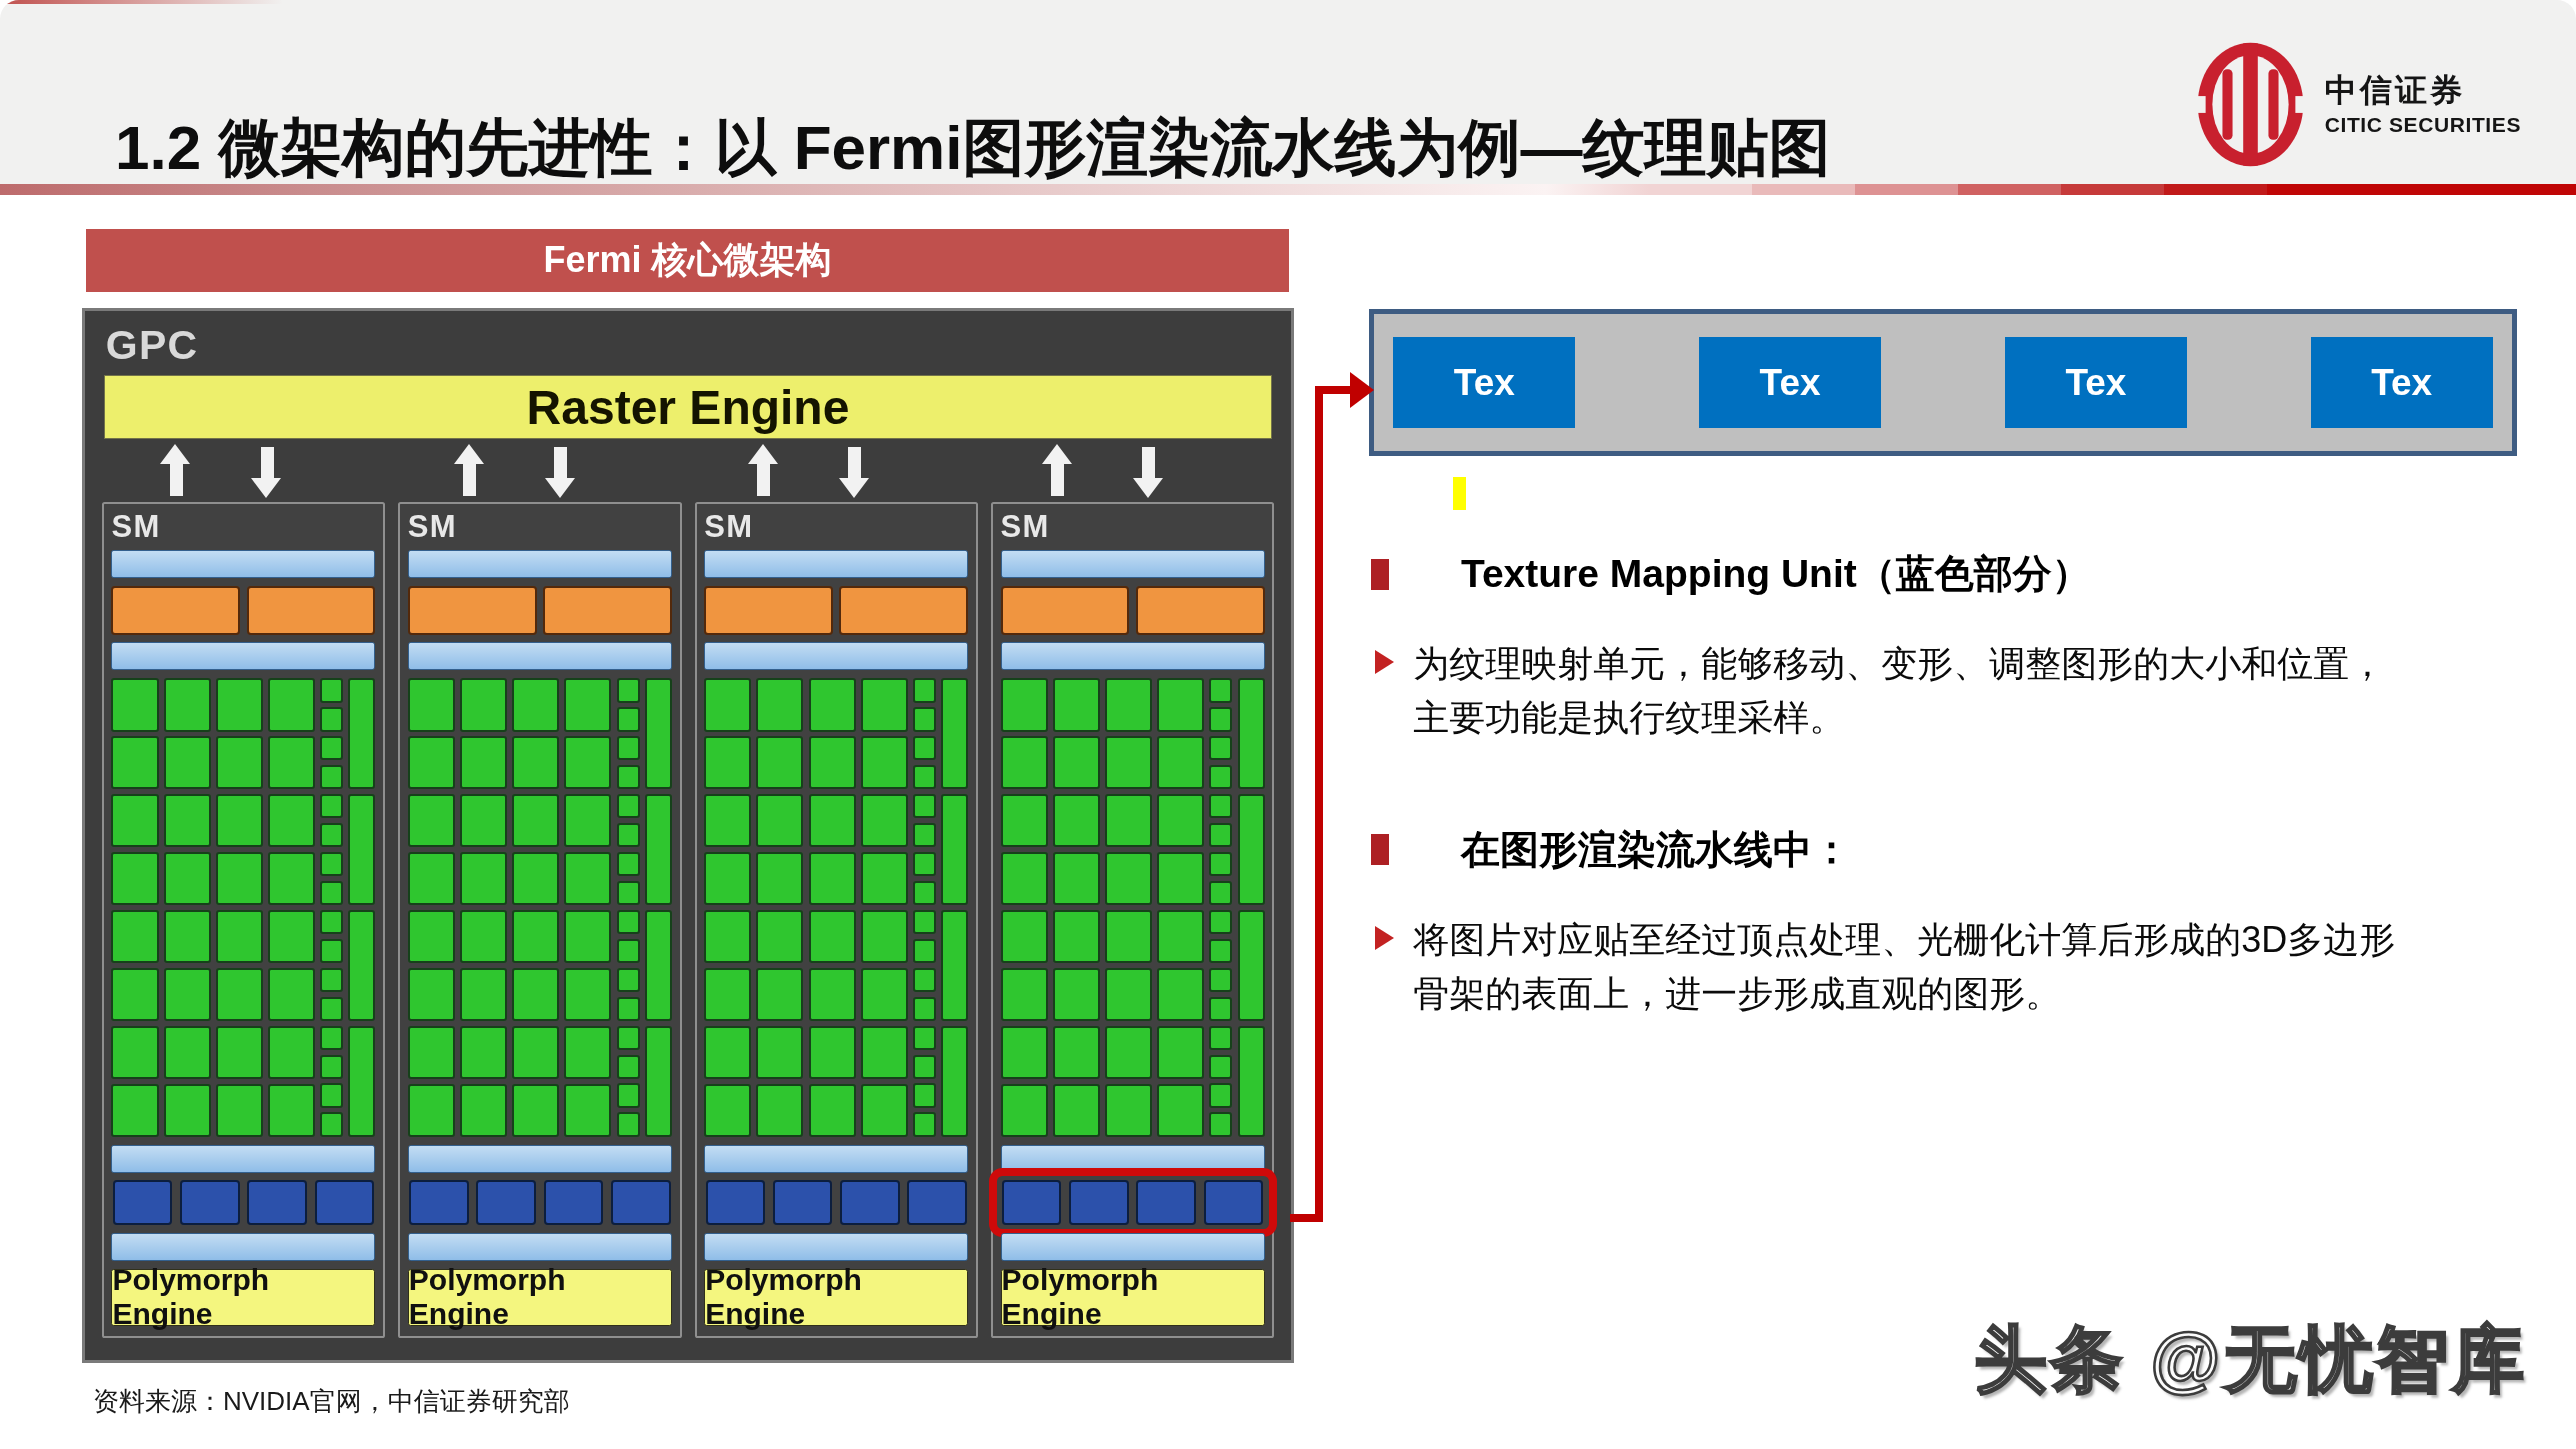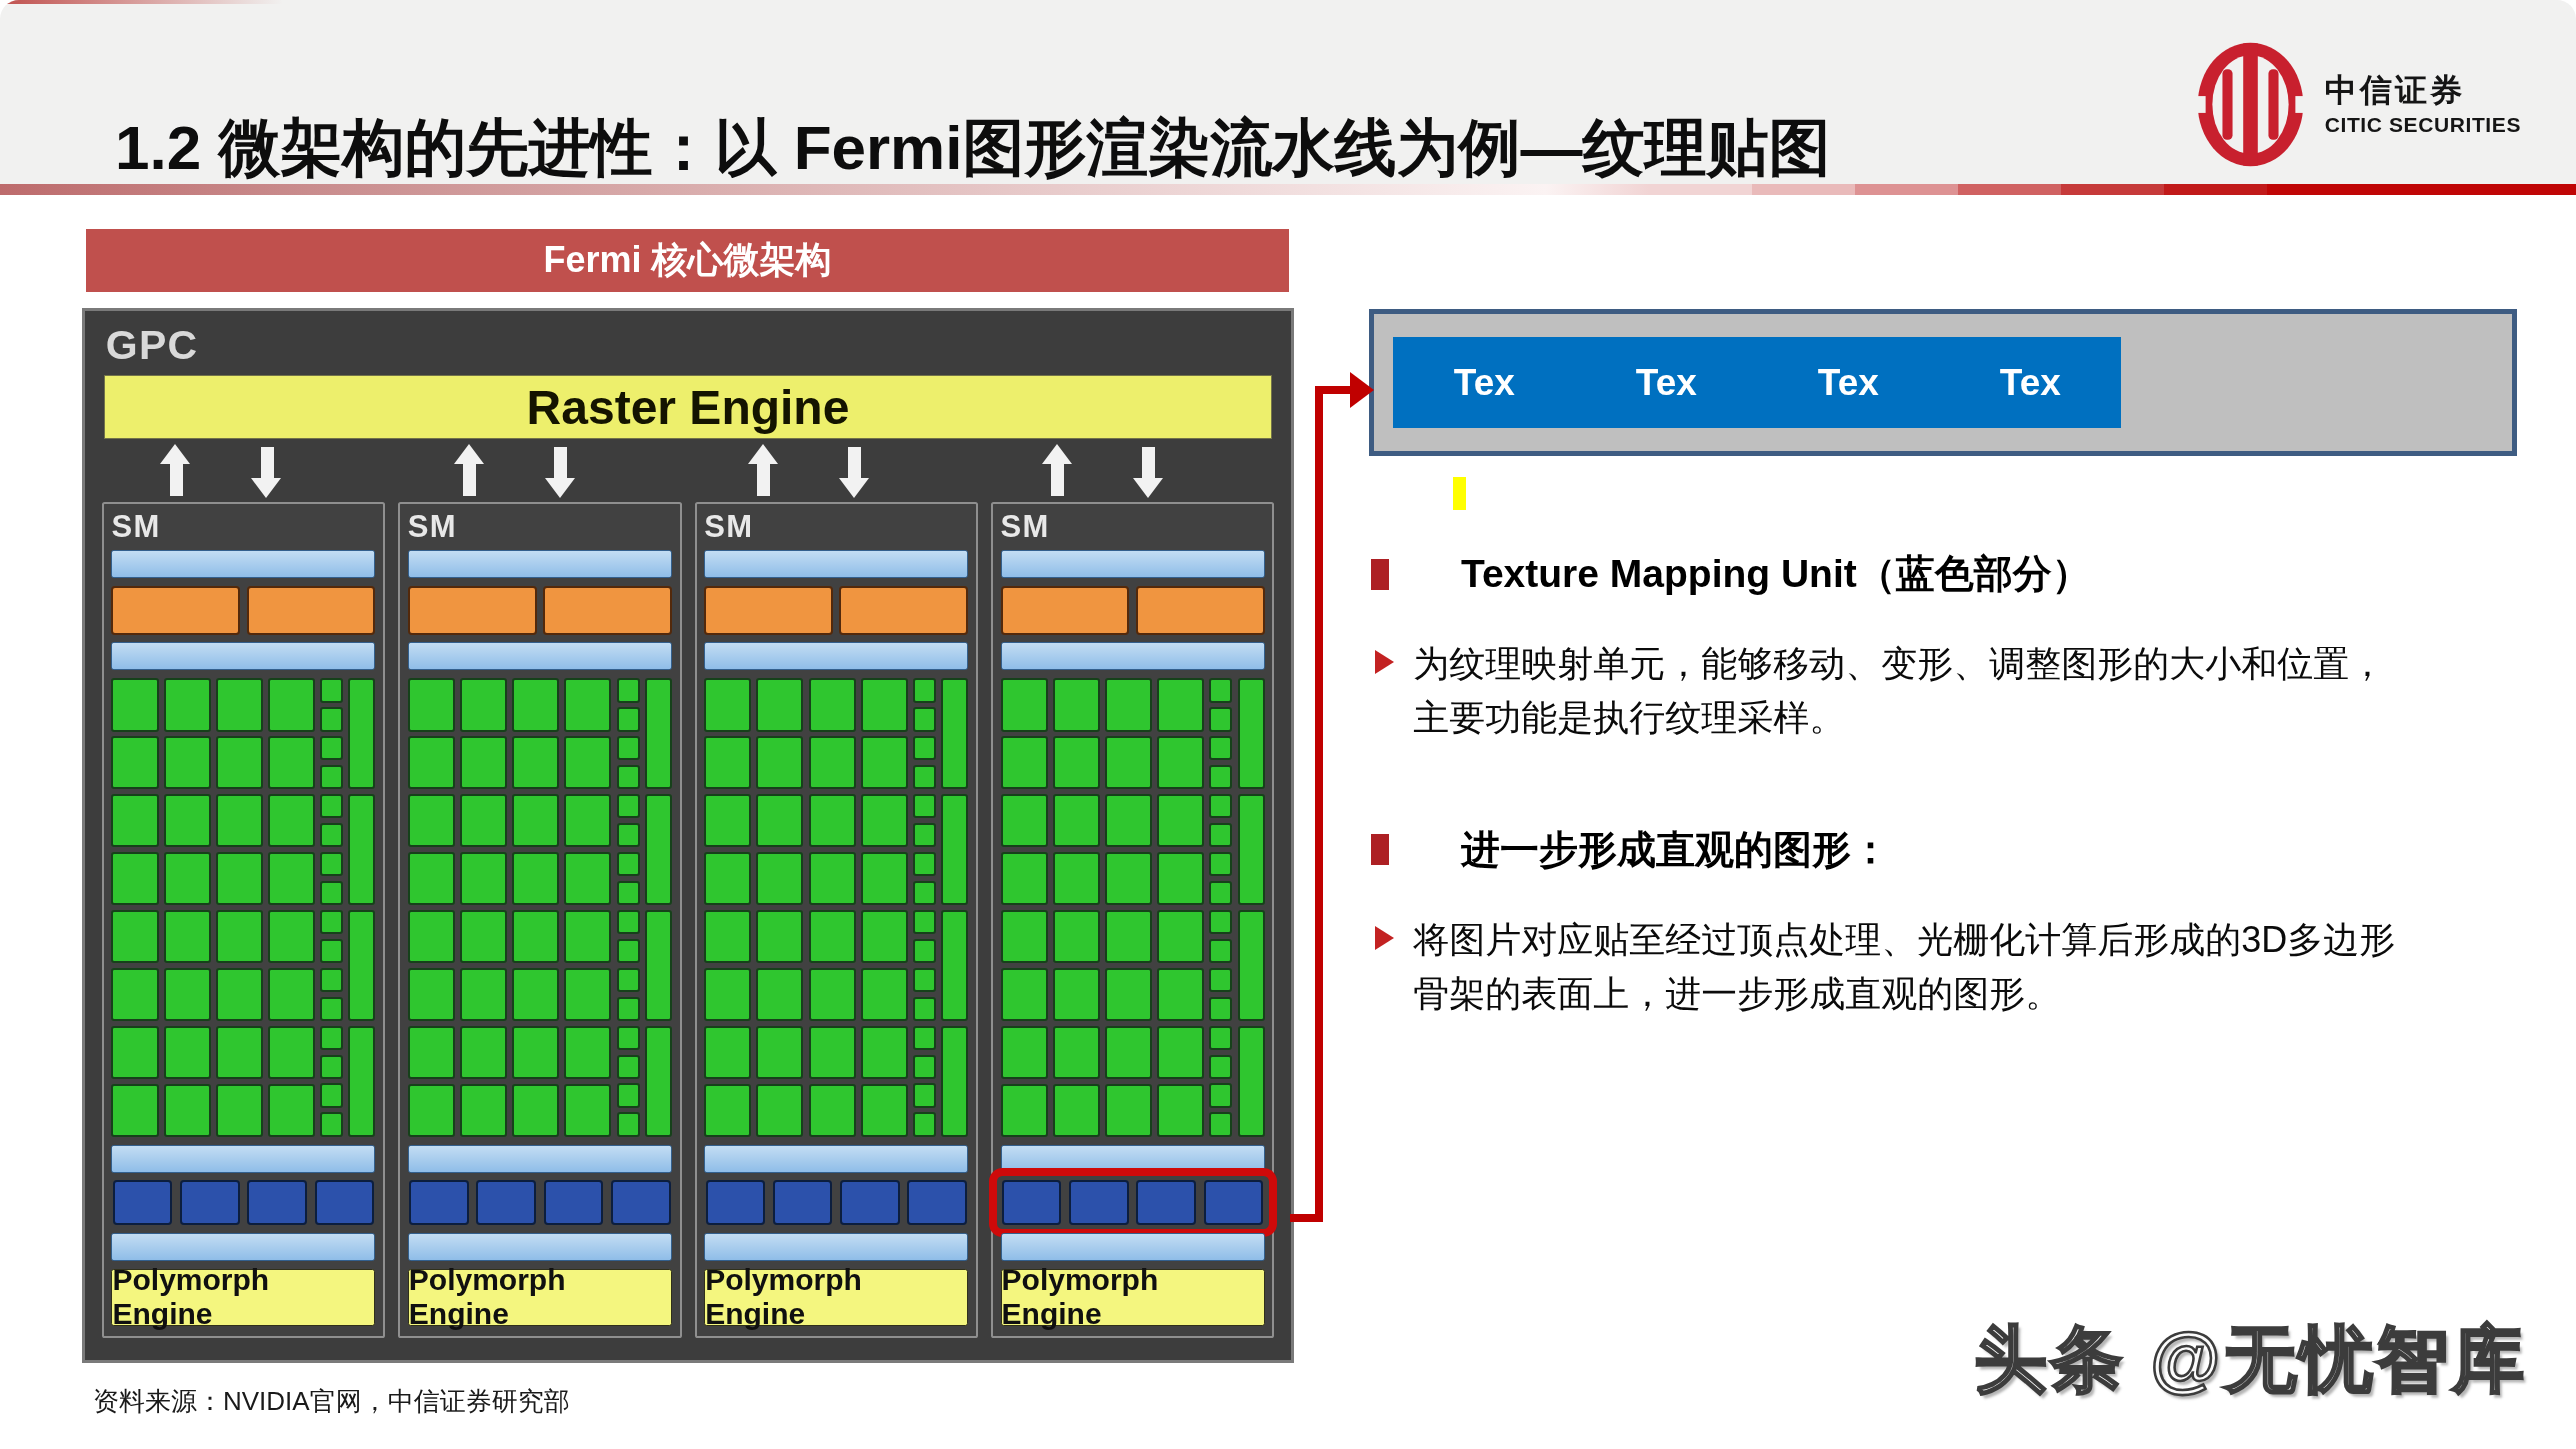--- a/index.html
+++ b/index.html
@@ -58,21 +58,21 @@
   .cell{flex:1;background:#2fc62f;border:2.6px solid #16411a;border-radius:3.2px;}
   .texrow{height:45px;flex:none;display:flex;gap:7.7px;padding:0 1.3px;}
   .tcell{flex:1;background:#2c51ab;border:2.6px solid #0c1e3e;border-radius:3.9px;}
   .texrow.hl{outline:8.4px solid #cf0a0a;outline-offset:4.5px;border-radius:1.3px;}
   .poly{height:55px;flex:none;background:#f4f67f;border:1.9px solid #30301a;border-radius:2.6px;
         display:flex;align-items:center;justify-content:center;font-size:30px;font-weight:bold;color:#101010;}
 
   
   .texpanel{position:absolute;left:1369px;top:309px;width:1148px;height:147px;box-sizing:border-box;
             background:#bfbfbf;border:5.8px solid #3e5c82;display:flex;align-items:center;
-            padding:0 19.3px;}
+            justify-content:space-between;padding:0 19.3px;}
   .texbox{width:182px;height:91px;background:#0070c0;color:#fff;font-size:37px;font-weight:bold;
           display:flex;align-items:center;justify-content:center;}
   .ymark{position:absolute;left:1453px;top:477px;width:13px;height:33px;background:#ffff00;}
 
   
   .seg{position:absolute;background:#c00000;}
   .seg-h1{left:1290px;top:1214px;width:33px;height:8.4px;}
   .seg-v {left:1315px;top:386px;width:8.4px;height:835px;}
   .seg-h2{left:1315px;top:386px;width:37px;height:8.4px;}
   .ahead{position:absolute;left:1350px;top:372px;width:0;height:0;
@@ -507,21 +507,21 @@
         <span class="bhead-text">Texture Mapping Unit（蓝色部分）</span>
       </div>
       <div class="bsub">
         <span class="tri"></span>
         <span class="bsub-text">为纹理映射单元，能够移动、变形、调整图形的大小和位置，主要功能是执行纹理采样。</span>
       </div>
     </div>
     <div class="bullet-block">
       <div class="bhead">
         <span class="sq"></span>
-        <span class="bhead-text">进一步形成直观的图形：</span>
+        <span class="bhead-text">在图形渲染流水线中：</span>
       </div>
       <div class="bsub">
         <span class="tri"></span>
         <span class="bsub-text">将图片对应贴至经过顶点处理、光栅化计算后形成的3D多边形骨架的表面上，进一步形成直观的图形。</span>
       </div>
     </div>
   </div>
 
   <div class="source">资料来源：NVIDIA官网，中信证券研究部</div>
   <div class="watermark">头条 @无忧智库</div>

